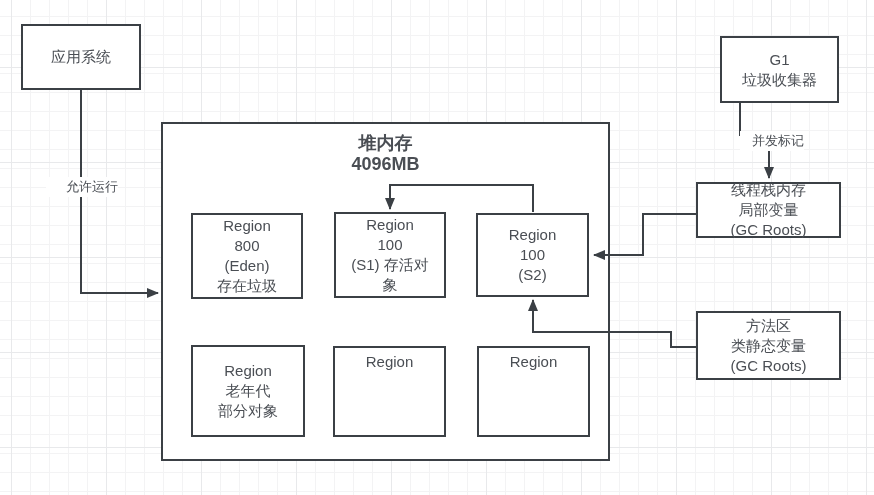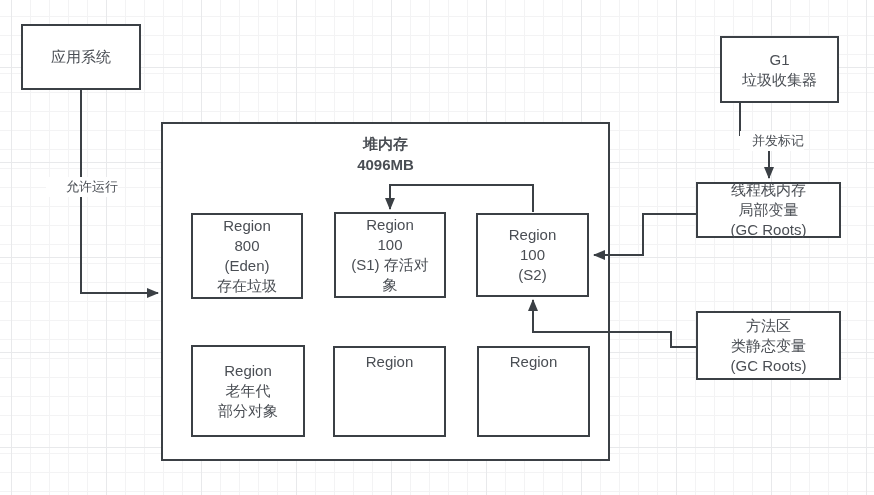--- a/index.html
+++ b/index.html
@@ -20,21 +20,21 @@
     position:absolute;box-sizing:border-box;
     border:2px solid #3b4045;background:#ffffff;
     display:flex;align-items:center;justify-content:center;
     text-align:center;font-size:15px;line-height:20px;
     white-space:pre-line;z-index:10;
   }
   .node.top-label{align-items:flex-start;padding-top:4px;}
   .node.heap{display:block;z-index:5;}
   .heap-title{
     position:absolute;left:0;top:9px;width:100%;text-align:center;
-    font-weight:bold;font-size:15px;line-height:21px;white-space:pre-line;
+    font-weight:bold;font-size:18px;line-height:21px;white-space:pre-line;
   }
   .node.overlay{z-index:14;}
   .connectors{position:absolute;left:0;top:0;z-index:20;pointer-events:none;}
   .edge-label{
     position:absolute;background:#ffffff;font-size:13px;line-height:20px;
     text-align:right;z-index:30;white-space:nowrap;
   }
 </style>
 </head>
 <body>

